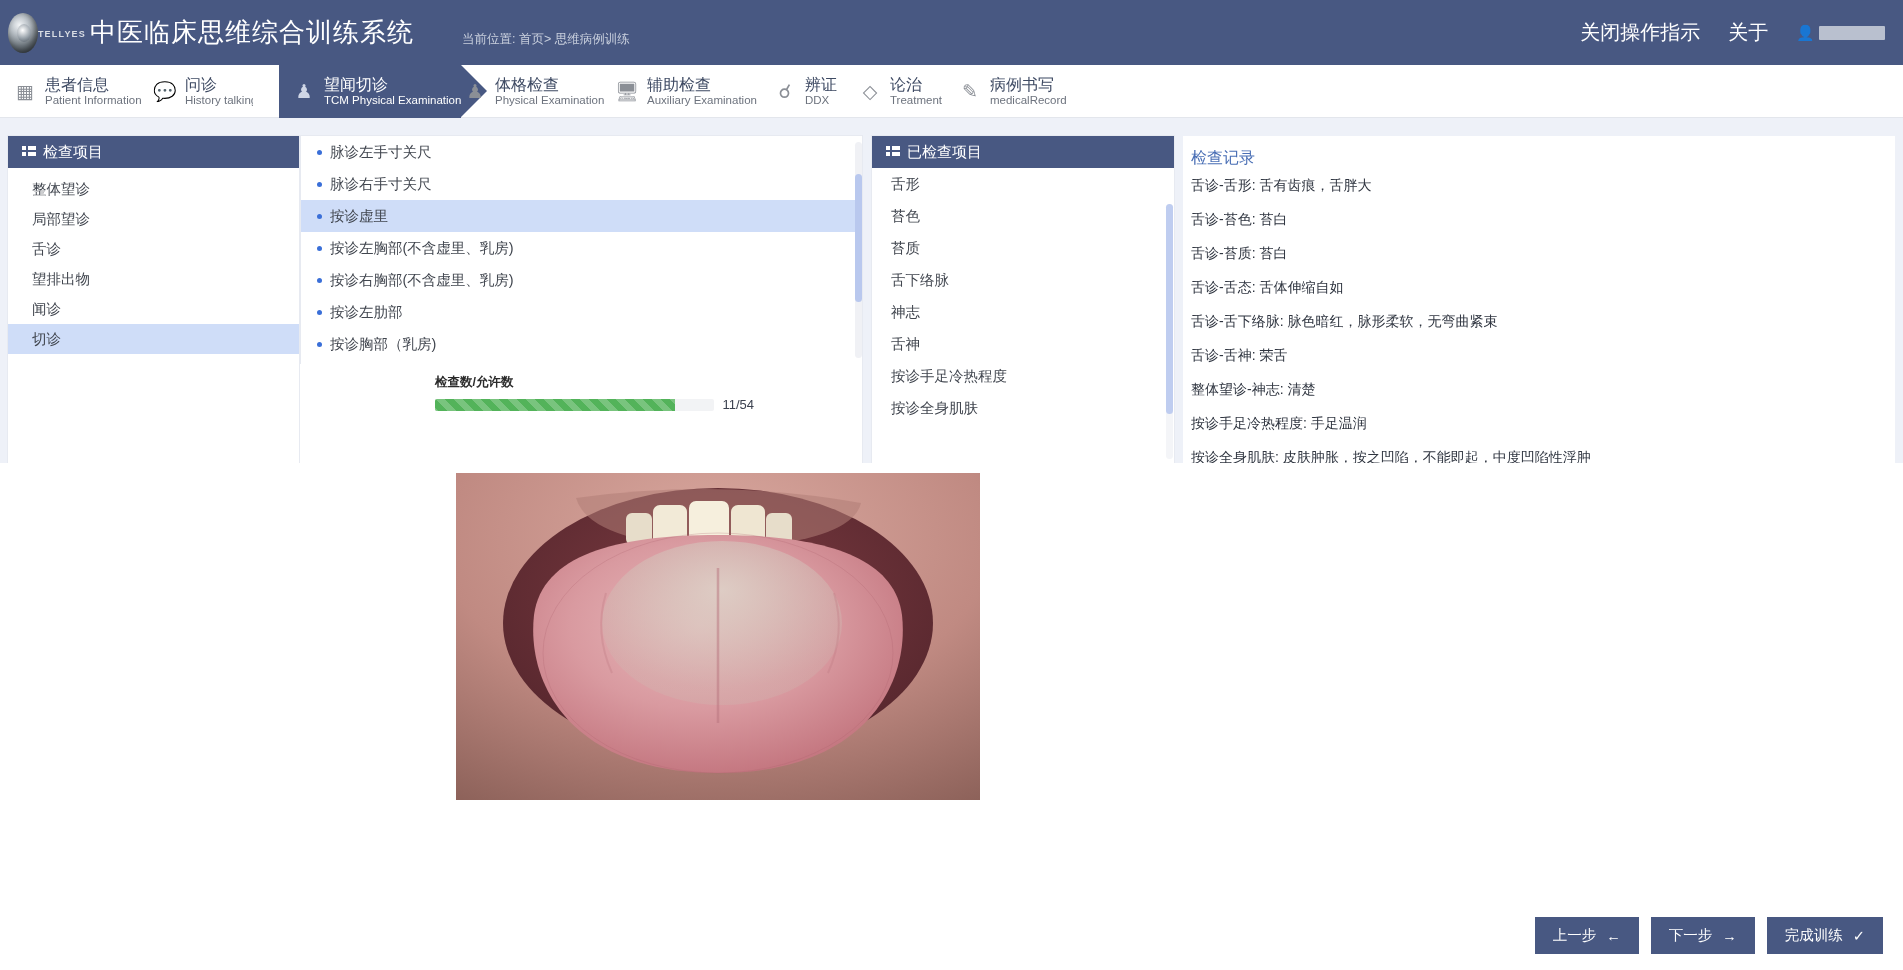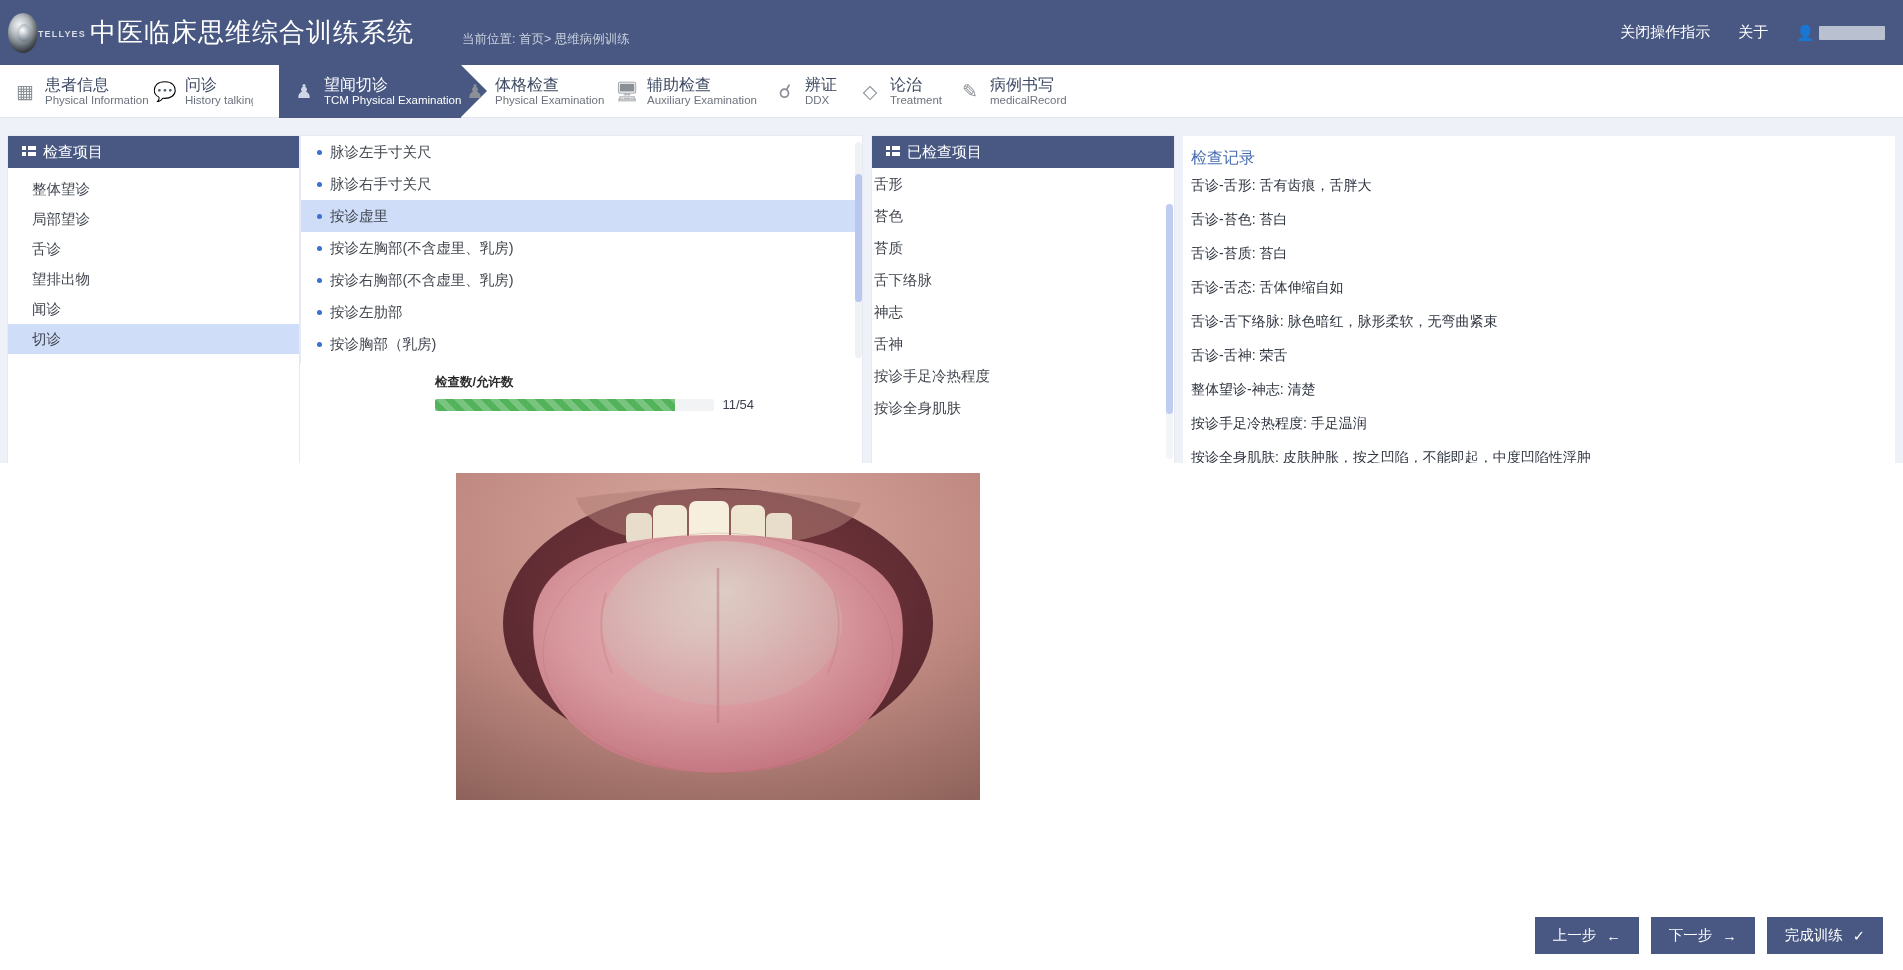--- a/index.html
+++ b/index.html
@@ -27,21 +27,21 @@
   }
   .logo-orb::after{
     content:""; position:absolute; left:9px; top:11px; width:14px;height:18px;
     border-radius:50%;
     background: radial-gradient(circle at 40% 35%, #ffffff 0%, #9aa3ab 55%, #4c555e 100%);
   }
   .logo-text { color:#d9dde4; font-size:9px; letter-spacing:1.2px; margin-top:2px; font-weight:bold;}
   .app-title { color:#ffffff; font-size:26px; letter-spacing:1px; margin-left:4px; }
   .breadcrumb { color:#c9d0de; font-size:12.5px; margin-left:48px; margin-top:14px; }
   .header-right { margin-left:auto; display:flex; align-items:center; padding-right:18px; gap:28px;}
-  .header-link { color:#ffffff; font-size:15px; cursor:pointer; }
+  .header-link { color:#ffffff; font-size:20px; cursor:pointer; }
   .user-box { display:flex; align-items:center; gap:4px; }
   .user-icon { color:#e7eaf1; font-size:15px; }
   .user-name-redacted {
     width:66px; height:14px; background:#b9c0cf; border-radius:1px;
     filter: blur(0.4px);
   }
 
   
   .stepnav{
     position:absolute; left:0; top:65px; width:1903px; height:53px;
@@ -114,21 +114,21 @@
     background-image: linear-gradient(45deg, rgba(255,255,255,.22) 25%, transparent 25%,
       transparent 50%, rgba(255,255,255,.22) 50%, rgba(255,255,255,.22) 75%, transparent 75%, transparent);
     background-size: 18px 18px;
   }
   .progress-text{ font-size:13px; color:#3c4250; }
 
   
   #panel-right{ left:872px; top:18px; width:302px; height:327px; box-shadow:0 0 0 1px #e7eaf1;}
   .checked-list{ position:relative; height:295px; overflow:hidden; }
   .checked-item{
-    height:32px; display:flex; align-items:center; padding-left:2px;
+    height:32px; display:flex; align-items:center; padding-left:19px;
     font-size:14.5px; color:#41464f; cursor:pointer;
   }
   .checked-item.sel{ background:#cfddf8; color:#5b7fc4; }
   .right-track{ position:absolute; right:1px; top:36px; width:7px; height:255px; background:#f4f5f8; border-radius:4px;}
   .right-thumb{ position:absolute; right:1px; top:36px; width:7px; height:210px; background:#bfcdf0; border-radius:4px; cursor:pointer;}
 
   
   #record-col{ position:absolute; left:1183px; top:18px; width:712px; height:327px; background:#fff; }
   .record-title{ font-size:16px; color:#4a6fb5; padding:12px 0 6px 8px; }
   .record-lines{ padding-left:8px; }
@@ -171,21 +171,21 @@
         <span class="user-name-redacted"></span>
       </div>
     </div>
   </div>
 
   <div class="stepnav">
     <div class="step" style="left:0px;">
       <span class="glyph">▦</span>
       <span class="labels">
         <span class="cn">患者信息</span>
-        <span class="en">Physical Information</span>
+        <span class="en">Patient Information</span>
       </span>
     </div>
     <div class="step" style="left:140px;">
       <span class="glyph">💬</span>
       <span class="labels">
         <span class="cn">问诊</span>
         <span class="en">History talking</span>
       </span>
     </div>
     <div class="step active" style="left:279px;">

